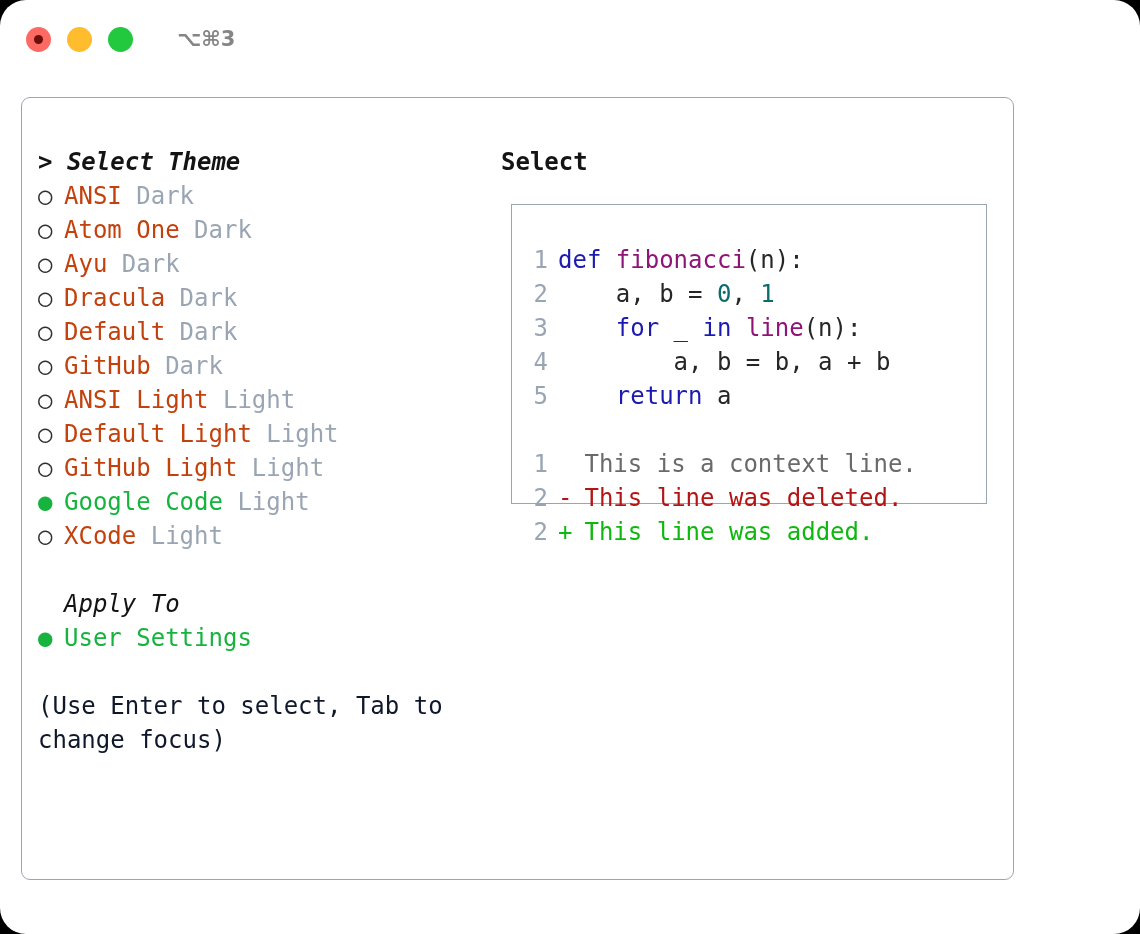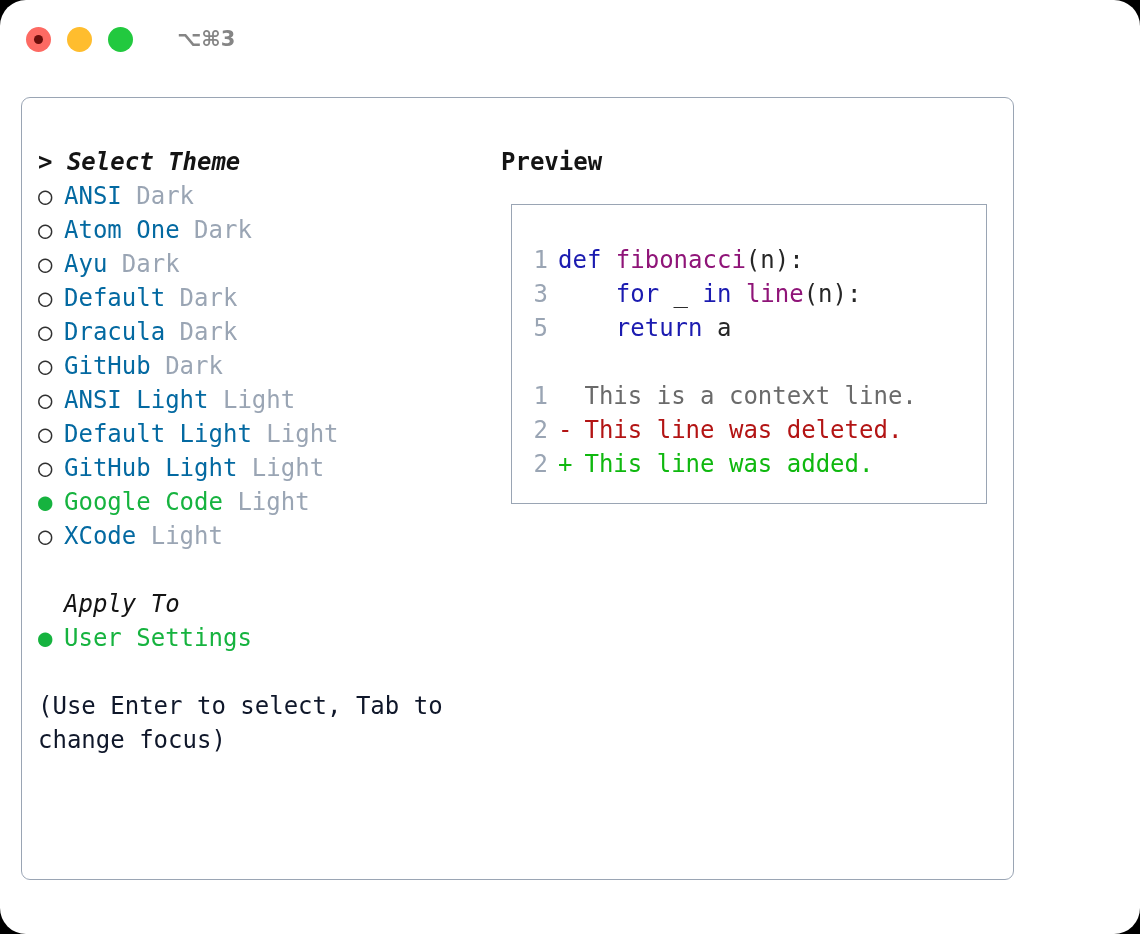--- a/index.html
+++ b/index.html
@@ -109,21 +109,21 @@
     line-height: 34px;
     white-space: pre;
     color: #303030;
   }
   .opt-marker {
     display: inline-block;
     width: 26px;
     color: #303030;
   }
   .opt-marker.sel { color: #16b33f; }
-  .opt-name { color: #0369a1; }
+  .opt-name { color: #c2410c; }
   .opt-name.sel { color: #16b33f; }
   .opt-tag { color: #9aa5b4; }
 
   .spacer-sm { height: 34px; }
 
   .hint {
     font-size: 24px;
     line-height: 34px;
     color: #0f172a;
     width: 410px;
@@ -200,22 +200,22 @@
     <div class="panel-inner">
 
       <div class="left-col">
 
         <div class="section-head bold"><span>&gt; </span><span>Select Theme</span></div>
 
         <div id="theme-list">
             <div class="opt-row"><span class="opt-marker">○</span><span class="opt-name">ANSI</span> <span class="opt-tag">Dark</span></div>
             <div class="opt-row"><span class="opt-marker">○</span><span class="opt-name">Atom One</span> <span class="opt-tag">Dark</span></div>
             <div class="opt-row"><span class="opt-marker">○</span><span class="opt-name">Ayu</span> <span class="opt-tag">Dark</span></div>
+            <div class="opt-row"><span class="opt-marker">○</span><span class="opt-name">Dracula</span> <span class="opt-tag">Dark</span></div>
             <div class="opt-row"><span class="opt-marker">○</span><span class="opt-name">Default</span> <span class="opt-tag">Dark</span></div>
-            <div class="opt-row"><span class="opt-marker">○</span><span class="opt-name">Dracula</span> <span class="opt-tag">Dark</span></div>
             <div class="opt-row"><span class="opt-marker">○</span><span class="opt-name">GitHub</span> <span class="opt-tag">Dark</span></div>
             <div class="opt-row"><span class="opt-marker">○</span><span class="opt-name">ANSI Light</span> <span class="opt-tag">Light</span></div>
             <div class="opt-row"><span class="opt-marker">○</span><span class="opt-name">Default Light</span> <span class="opt-tag">Light</span></div>
             <div class="opt-row"><span class="opt-marker">○</span><span class="opt-name">GitHub Light</span> <span class="opt-tag">Light</span></div>
             <div class="opt-row"><span class="opt-marker sel">●</span><span class="opt-name sel">Google Code</span> <span class="opt-tag">Light</span></div>
             <div class="opt-row"><span class="opt-marker">○</span><span class="opt-name">XCode</span> <span class="opt-tag">Light</span></div>
           </div>
 
         <div class="spacer-sm"></div>
 
@@ -224,27 +224,29 @@
         <div id="apply-list">
             <div class="opt-row"><span class="opt-marker sel">●</span><span class="opt-name sel">User Settings</span></div>
           </div>
 
         <div class="spacer-sm"></div>
 
         <div class="hint">(Use Enter to select, Tab to change focus)</div>
       </div>
 
       <div class="right-col">
-        <div class="preview-title">Preview</div>
+        <div class="preview-title">Select</div>
 
         <div class="preview-box">
           <div class="code-area">
             <div id="code-lines">
                 <div class="code-line"><span class="lnum">1</span><span class="gap"></span><span class="tok-kw">def</span><span class="tok-pl"> </span><span class="tok-fn">fibonacci</span><span class="tok-pl">(n):</span></div>
+                <div class="code-line"><span class="lnum">2</span><span class="gap"></span><span class="tok-pl">    a, b = </span><span class="tok-num">0</span><span class="tok-pl">, </span><span class="tok-num">1</span></div>
                 <div class="code-line"><span class="lnum">3</span><span class="gap"></span><span class="tok-pl">    </span><span class="tok-kw">for</span><span class="tok-pl"> _ </span><span class="tok-kw">in</span><span class="tok-pl"> </span><span class="tok-fn">line</span><span class="tok-pl">(n):</span></div>
+                <div class="code-line"><span class="lnum">4</span><span class="gap"></span><span class="tok-pl">        a, b = b, a + b</span></div>
                 <div class="code-line"><span class="lnum">5</span><span class="gap"></span><span class="tok-pl">    </span><span class="tok-kw">return</span><span class="tok-pl"> a</span></div>
               </div>
             <div id="diff-lines" class="diff-block">
                 <div class="code-line diff-ctx"><span class="lnum">1</span><span class="gap"></span><span class="diff-sign"> </span><span> This is a context line.</span></div>
                 <div class="code-line diff-del"><span class="lnum">2</span><span class="gap"></span><span class="diff-sign">-</span><span> This line was deleted.</span></div>
                 <div class="code-line diff-add"><span class="lnum">2</span><span class="gap"></span><span class="diff-sign">+</span><span> This line was added.</span></div>
               </div>
           </div>
         </div>
       </div>

